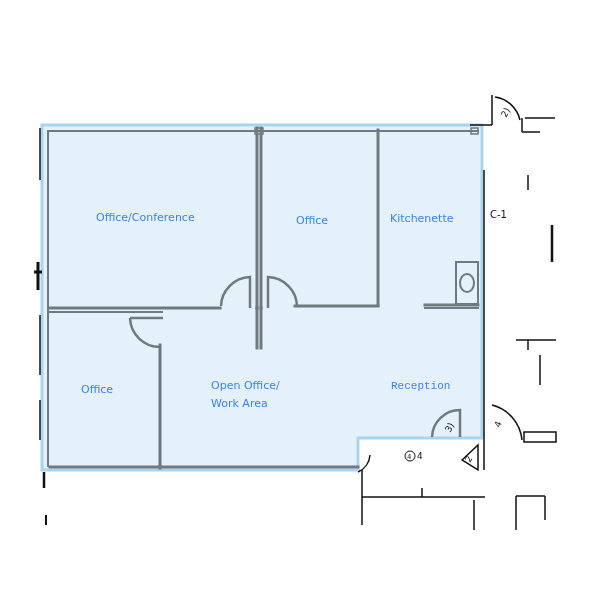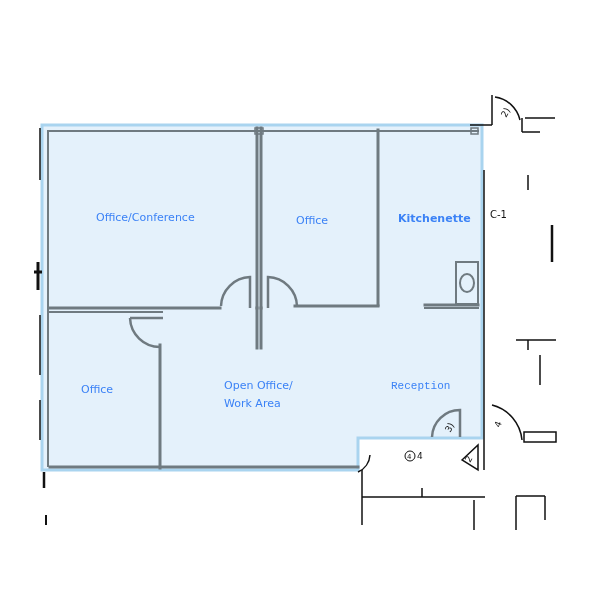--- a/index.html
+++ b/index.html
@@ -105,19 +105,19 @@
     <text x="417" y="459">4</text>
     <text x="470" y="463" transform="rotate(-60 470 463)">2</text>
     <text x="500" y="428" transform="rotate(-70 500 428)">4</text>
     <text x="506" y="118" transform="rotate(-60 506 118)">2)</text>
     <text x="490" y="218" font-size="10">C-1</text>
   </g>
 </svg>
 
 <div class="room-label" style="left:96px; top:209px;">Office/Conference</div>
 <div class="room-label" style="left:296px; top:212px;">Office</div>
-<div class="room-label" style="left:398px; top:210px;font-weight:bold;">Kitchenette</div>
+<div class="room-label" style="left:390px; top:210px;">Kitchenette</div>
 <div class="room-label" style="left:81px; top:381px;">Office</div>
-<div class="room-label" style="left:211px; top:377px;margin-left:13px;">
+<div class="room-label" style="left:211px; top:377px;">
   <div>Open Office/</div>
   <div>Work Area</div>
 </div>
 <div class="room-label" style="left:391px; top:377px;font-family:Liberation Mono, monospace;">Reception</div>
 
 </body></html>

